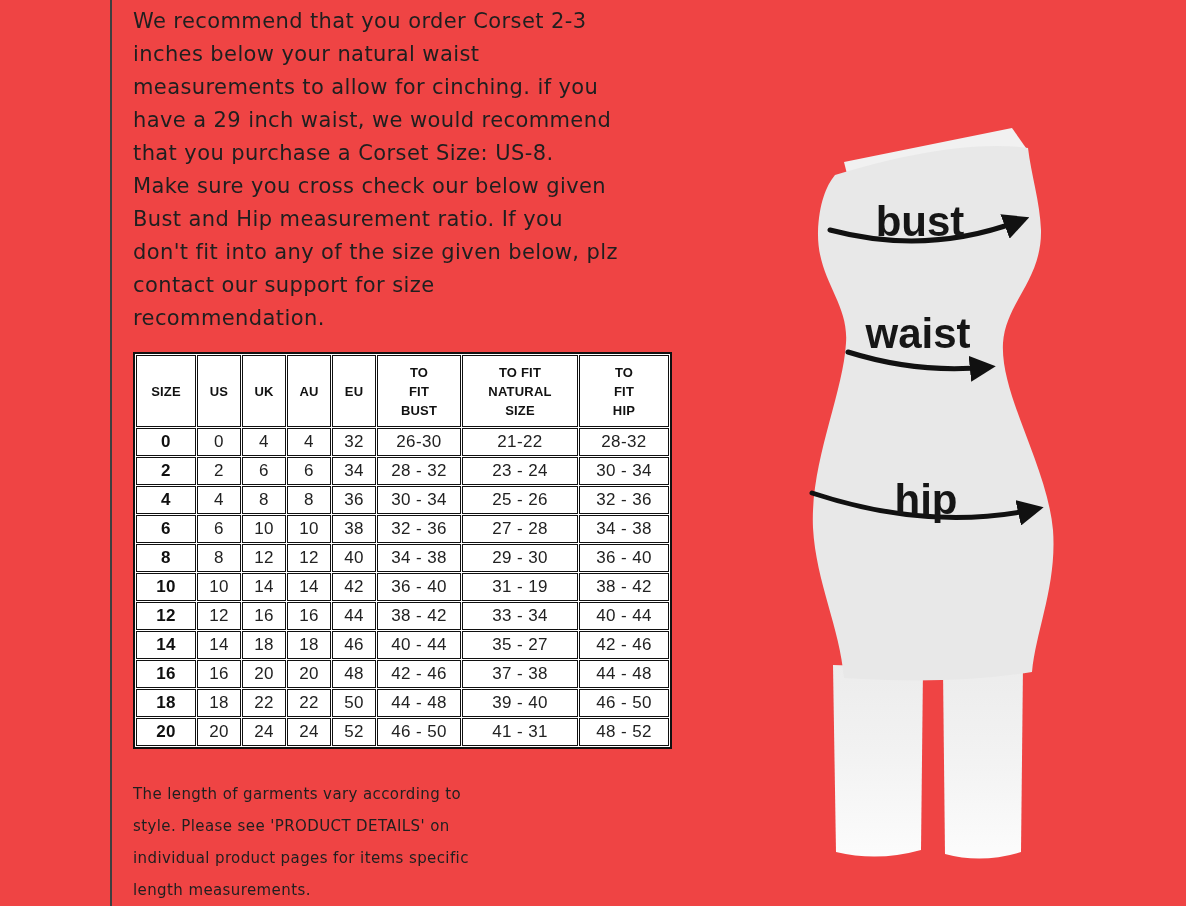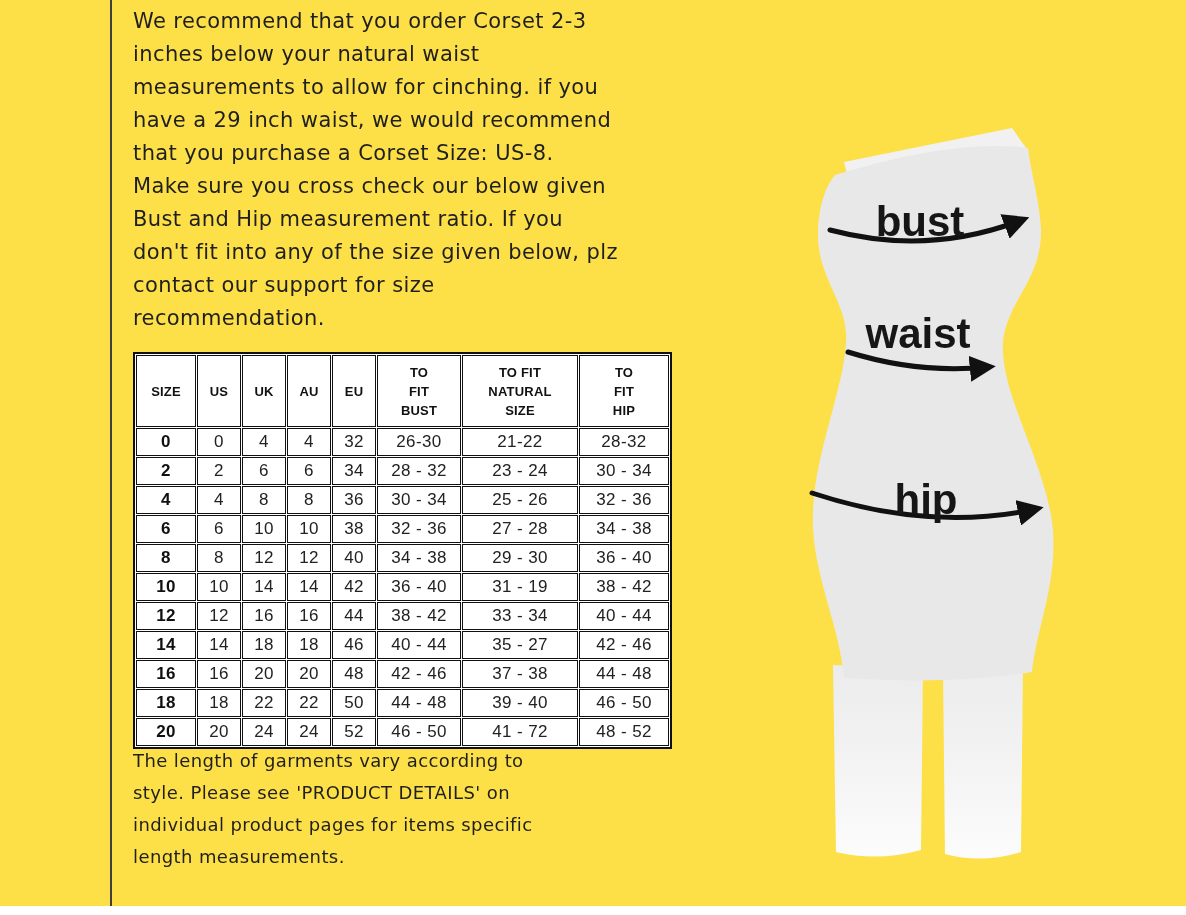--- a/index.html
+++ b/index.html
@@ -1,33 +1,33 @@
 <!DOCTYPE html>
 <html><head>
 <meta charset="utf-8">
 <style>
   html,body { margin:0; padding:0; background:#fff; }
   .page {
-    position:relative; width:1186px; height:906px; background:#fde047;
+    position:relative; width:1186px; height:906px; background:#ef4444;
     font-family:"DejaVu Sans", sans-serif; color:#1c1c1c; overflow:hidden;
   }
   .v-divider {
     position:absolute; left:110px; top:0; width:2px; height:915px; background:#3f3f3f;
   }
   .bottom-rule {
     position:absolute; left:0; top:906px; width:1186px; height:5px; background:#101010;
   }
   .intro {
     position:absolute; left:133px; top:5px; width:560px;
     font-size:21px; line-height:33px; letter-spacing:0.4px;
     white-space:pre-line; color:#1f1f1f;
   }
   .footer-note {
-    position:absolute; left:133px; top:745px; width:560px;
-    font-size:18px; line-height:32px; letter-spacing:0.4px;
+    position:absolute; left:133px; top:778px; width:560px;
+    font-size:15px; line-height:32px; letter-spacing:0.4px;
     white-space:pre-line; color:#1f1f1f;
   }
   table.size-table {
     position:absolute; left:133px; top:352px; width:534px;
     border-collapse:separate; border-spacing:1px; table-layout:fixed;
     background:#ffffff; border:2px solid #101010;
     font-family:"Liberation Sans", sans-serif;
   }
   .size-table th, .size-table td {
     border:1.5px solid #101010; background:#ffffff;
@@ -196,21 +196,21 @@
           <td>39 - 40</td>
           <td>46 - 50</td>
         </tr>
         <tr>
           <td>20</td>
           <td>20</td>
           <td>24</td>
           <td>24</td>
           <td>52</td>
           <td>46 - 50</td>
-          <td>41 - 72</td>
+          <td>41 - 31</td>
           <td>48 - 52</td>
         </tr>
       </tbody>
   </table>
 
   <div class="footer-note">The length of garments vary according to
 style. Please see 'PRODUCT DETAILS'  on
 individual product pages for items specific
 length measurements.</div>
 

